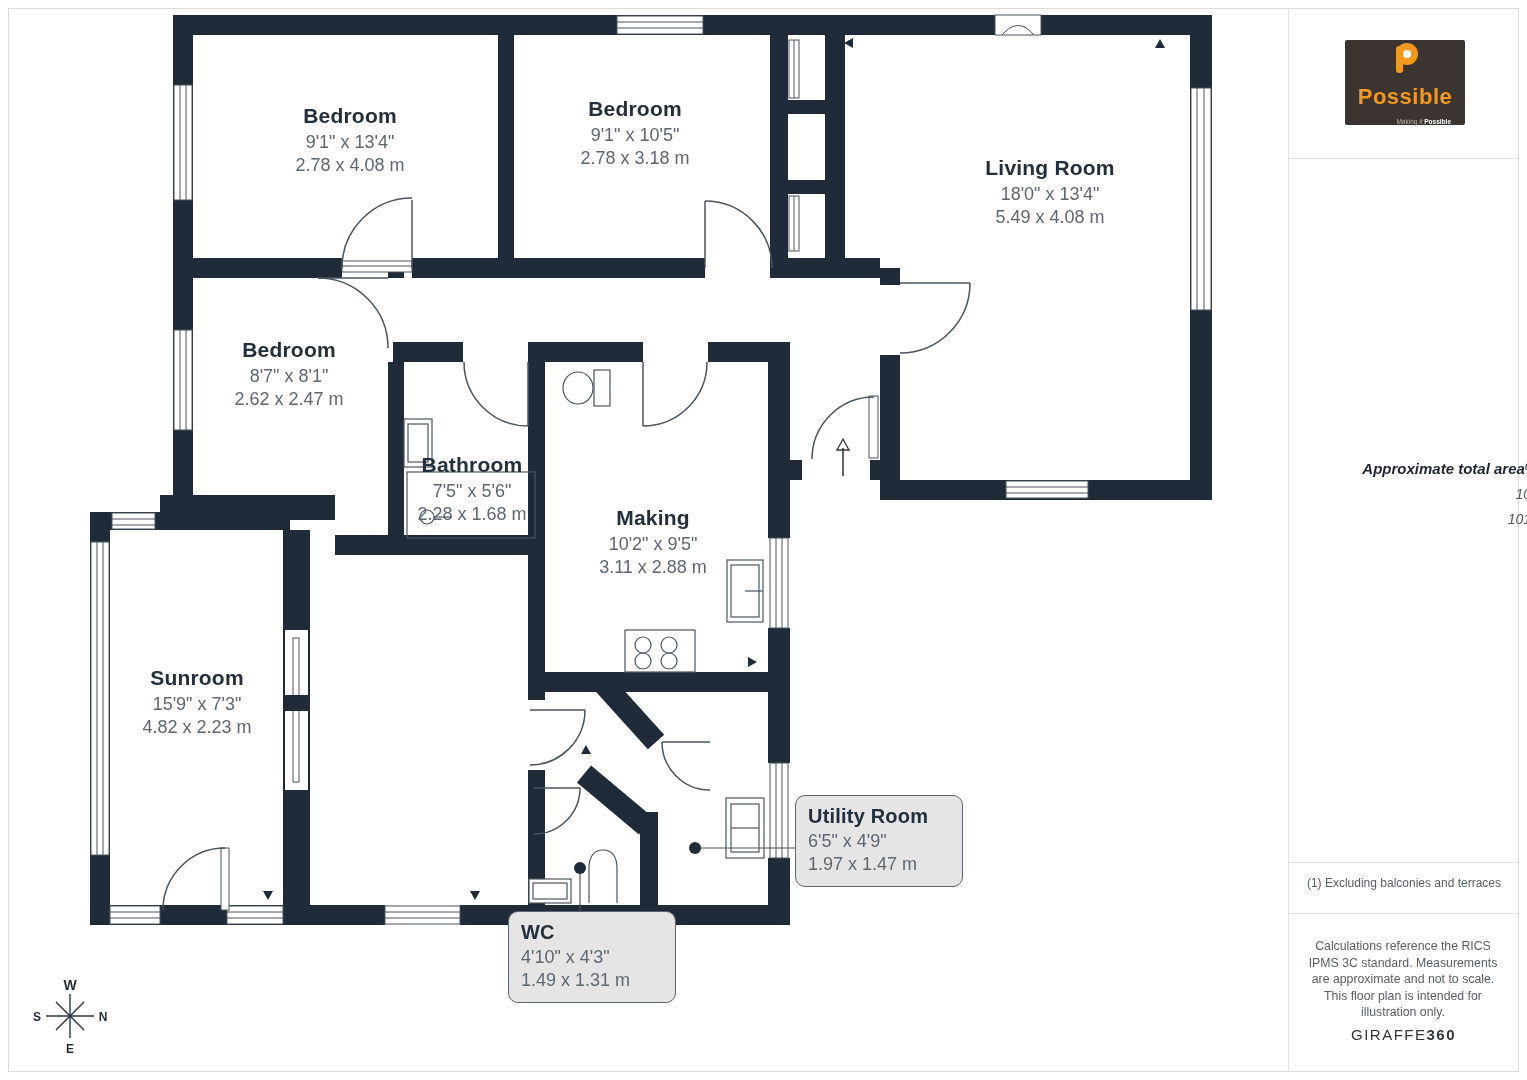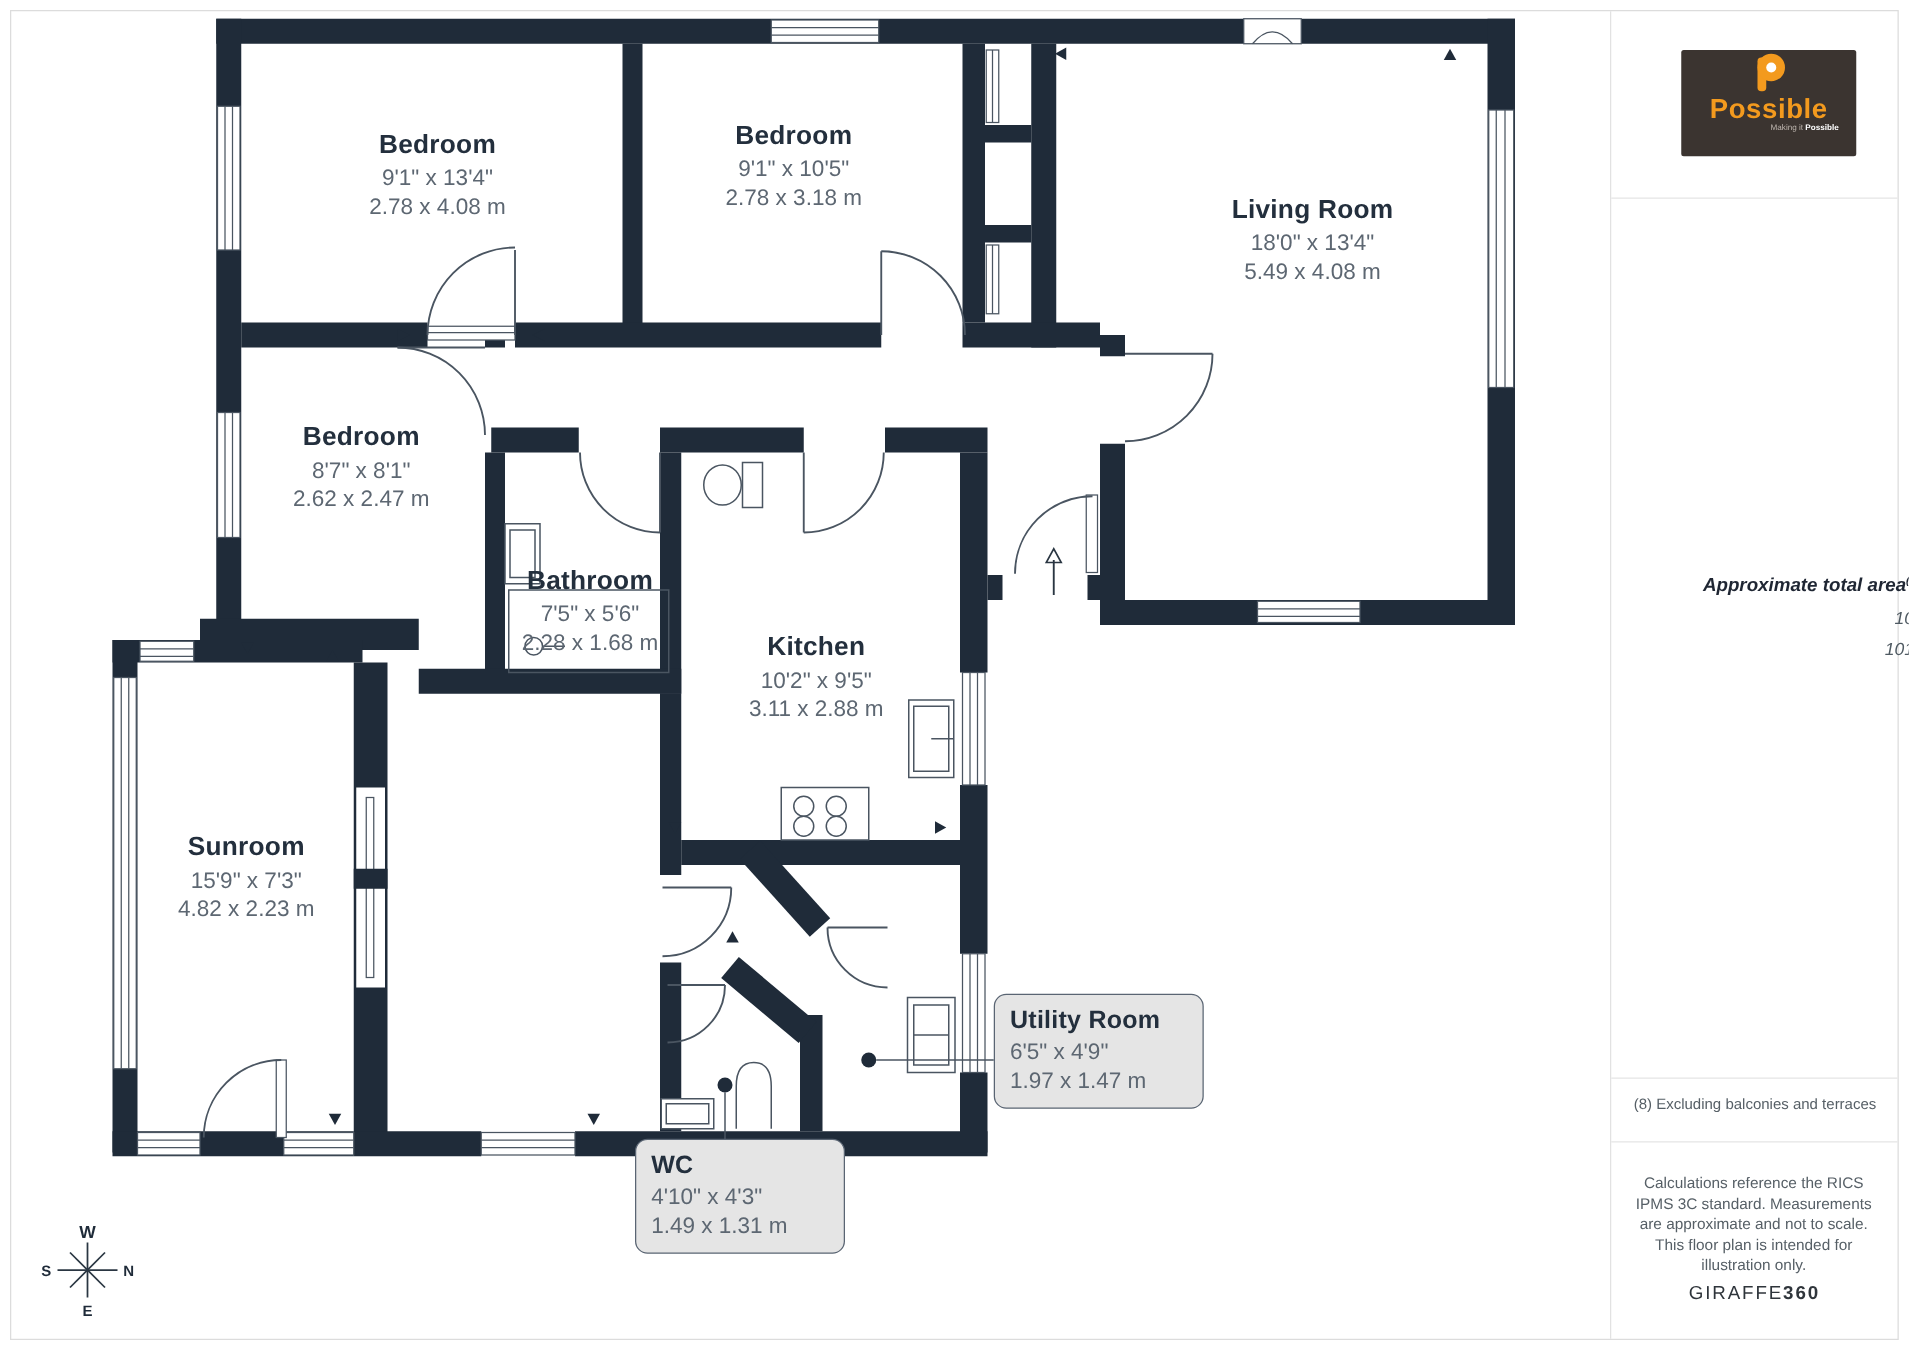--- a/index.html
+++ b/index.html
@@ -17,22 +17,22 @@
   .rdim div{line-height:23px;}
   .callout{position:absolute;white-space:nowrap;background:#e5e5e5;
        border:1.5px solid #5A6573;border-radius:10px;padding:9px 12px 10px 12px;}
   .callout .rname{font-size:20px;}
   .callout .rdim{font-size:18px;margin-top:2px;}
 
   
   .sidebar{position:absolute;left:1288px;top:9px;width:231px;height:1062px;
        border-left:1px solid #e2e2e2;}
   .divider{position:absolute;left:1289px;width:229px;height:0;border-top:1px solid #e5e5e5;}
-  .logo-box{position:absolute;left:1345px;top:40px;width:140px;height:85px;background:#3B3430;
-       border-radius:2px;display:flex;flex-direction:column;align-items:center;justify-content:flex-start;}
+  .logo-box{position:absolute;left:1345px;top:40px;width:120px;height:85px;background:#3B3430;
+       border-radius:2px;display:flex;flex-direction:column;align-items:center;justify-content:space-between;}
   .logo-brand{color:#F39A1E;font-weight:700;font-size:22px;letter-spacing:.5px;line-height:22px;margin-top:2px;}
   .logo-tagline{font-size:6.5px;color:#BDB5AE;align-self:flex-end;margin-right:14px;margin-top:1px;}
   .logo-tagline b{color:#ffffff;}
   .area-block{position:absolute;left:1334px;top:460px;width:229px;text-align:center;font-style:italic;}
   .area-title{font-size:15px;font-weight:700;color:#1F2633;}
   .area-title sup{font-size:8px;}
   .area-val{font-size:14px;color:#4F5A62;margin-top:9px;text-align:right;}
   .footnote{position:absolute;left:1292px;top:876px;width:224px;text-align:center;
        font-size:12px;color:#565F66;}
   .disclaimer{position:absolute;left:1305px;top:938px;width:196px;text-align:center;
@@ -277,21 +277,21 @@
       </div>
   </div>
   <div class="room-label" style="left:472px;top:453px">
     <div class="rname">Bathroom</div>
     <div class="rdim">
         <div>7'5" x 5'6"</div>
     <div>2.28 x 1.68 m</div>
       </div>
   </div>
   <div class="room-label" style="left:653px;top:506px">
-    <div class="rname">Kitchen</div>
+    <div class="rname">Making</div>
     <div class="rdim">
         <div>10'2" x 9'5"</div>
     <div>3.11 x 2.88 m</div>
       </div>
   </div>
   <div class="room-label" style="left:197px;top:666px">
     <div class="rname">Sunroom</div>
     <div class="rdim">
         <div>15'9" x 7'3"</div>
     <div>4.82 x 2.23 m</div>
@@ -327,15 +327,15 @@
   <div class="logo-brand">Possible</div>
   <div class="logo-tagline"><span>Making it </span><b>Possible</b></div>
 </div>
 
 <div class="area-block">
   <div class="area-title"><span>Approximate total area</span><sup>(1)</sup></div>
   <div class="area-val">1091 ft²</div>
   <div class="area-val">101.7 m²</div>
 </div>
 
-<div class="footnote">(8) Excluding balconies and terraces</div>
+<div class="footnote">(1) Excluding balconies and terraces</div>
 <div class="disclaimer">Calculations reference the RICS IPMS 3C standard. Measurements are approximate and not to scale. This floor plan is intended for illustration only.</div>
 <div class="giraffe"><span>GIRAFFE</span><b>360</b></div>
 
 </body></html>

